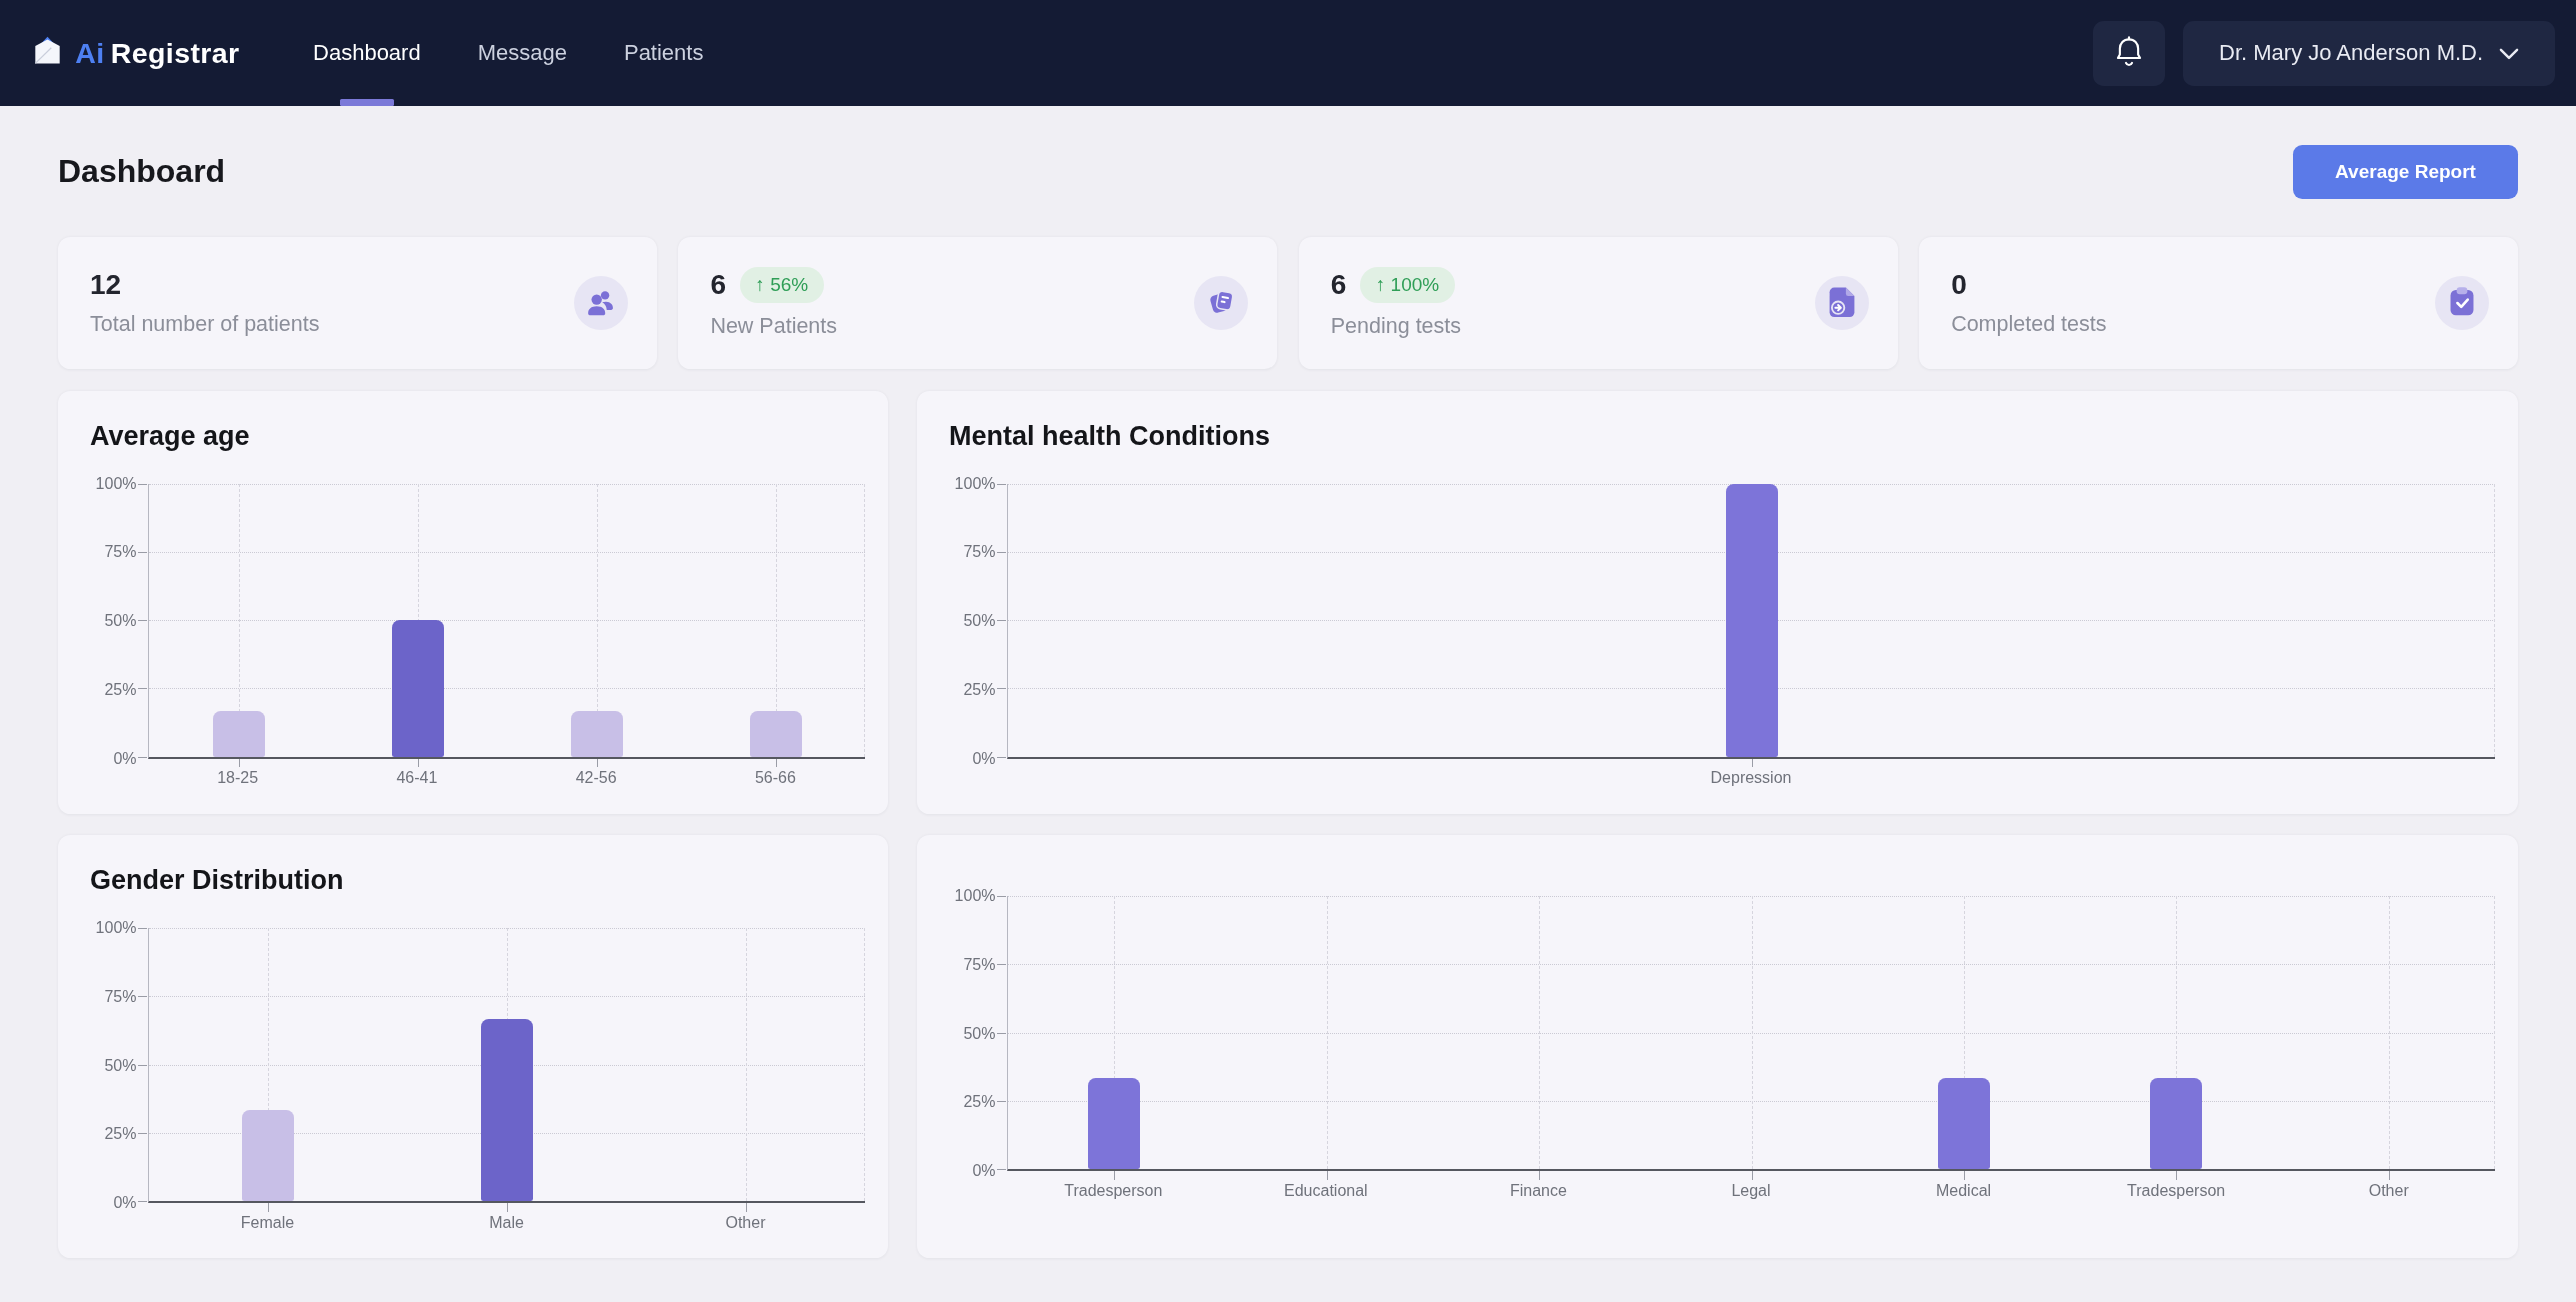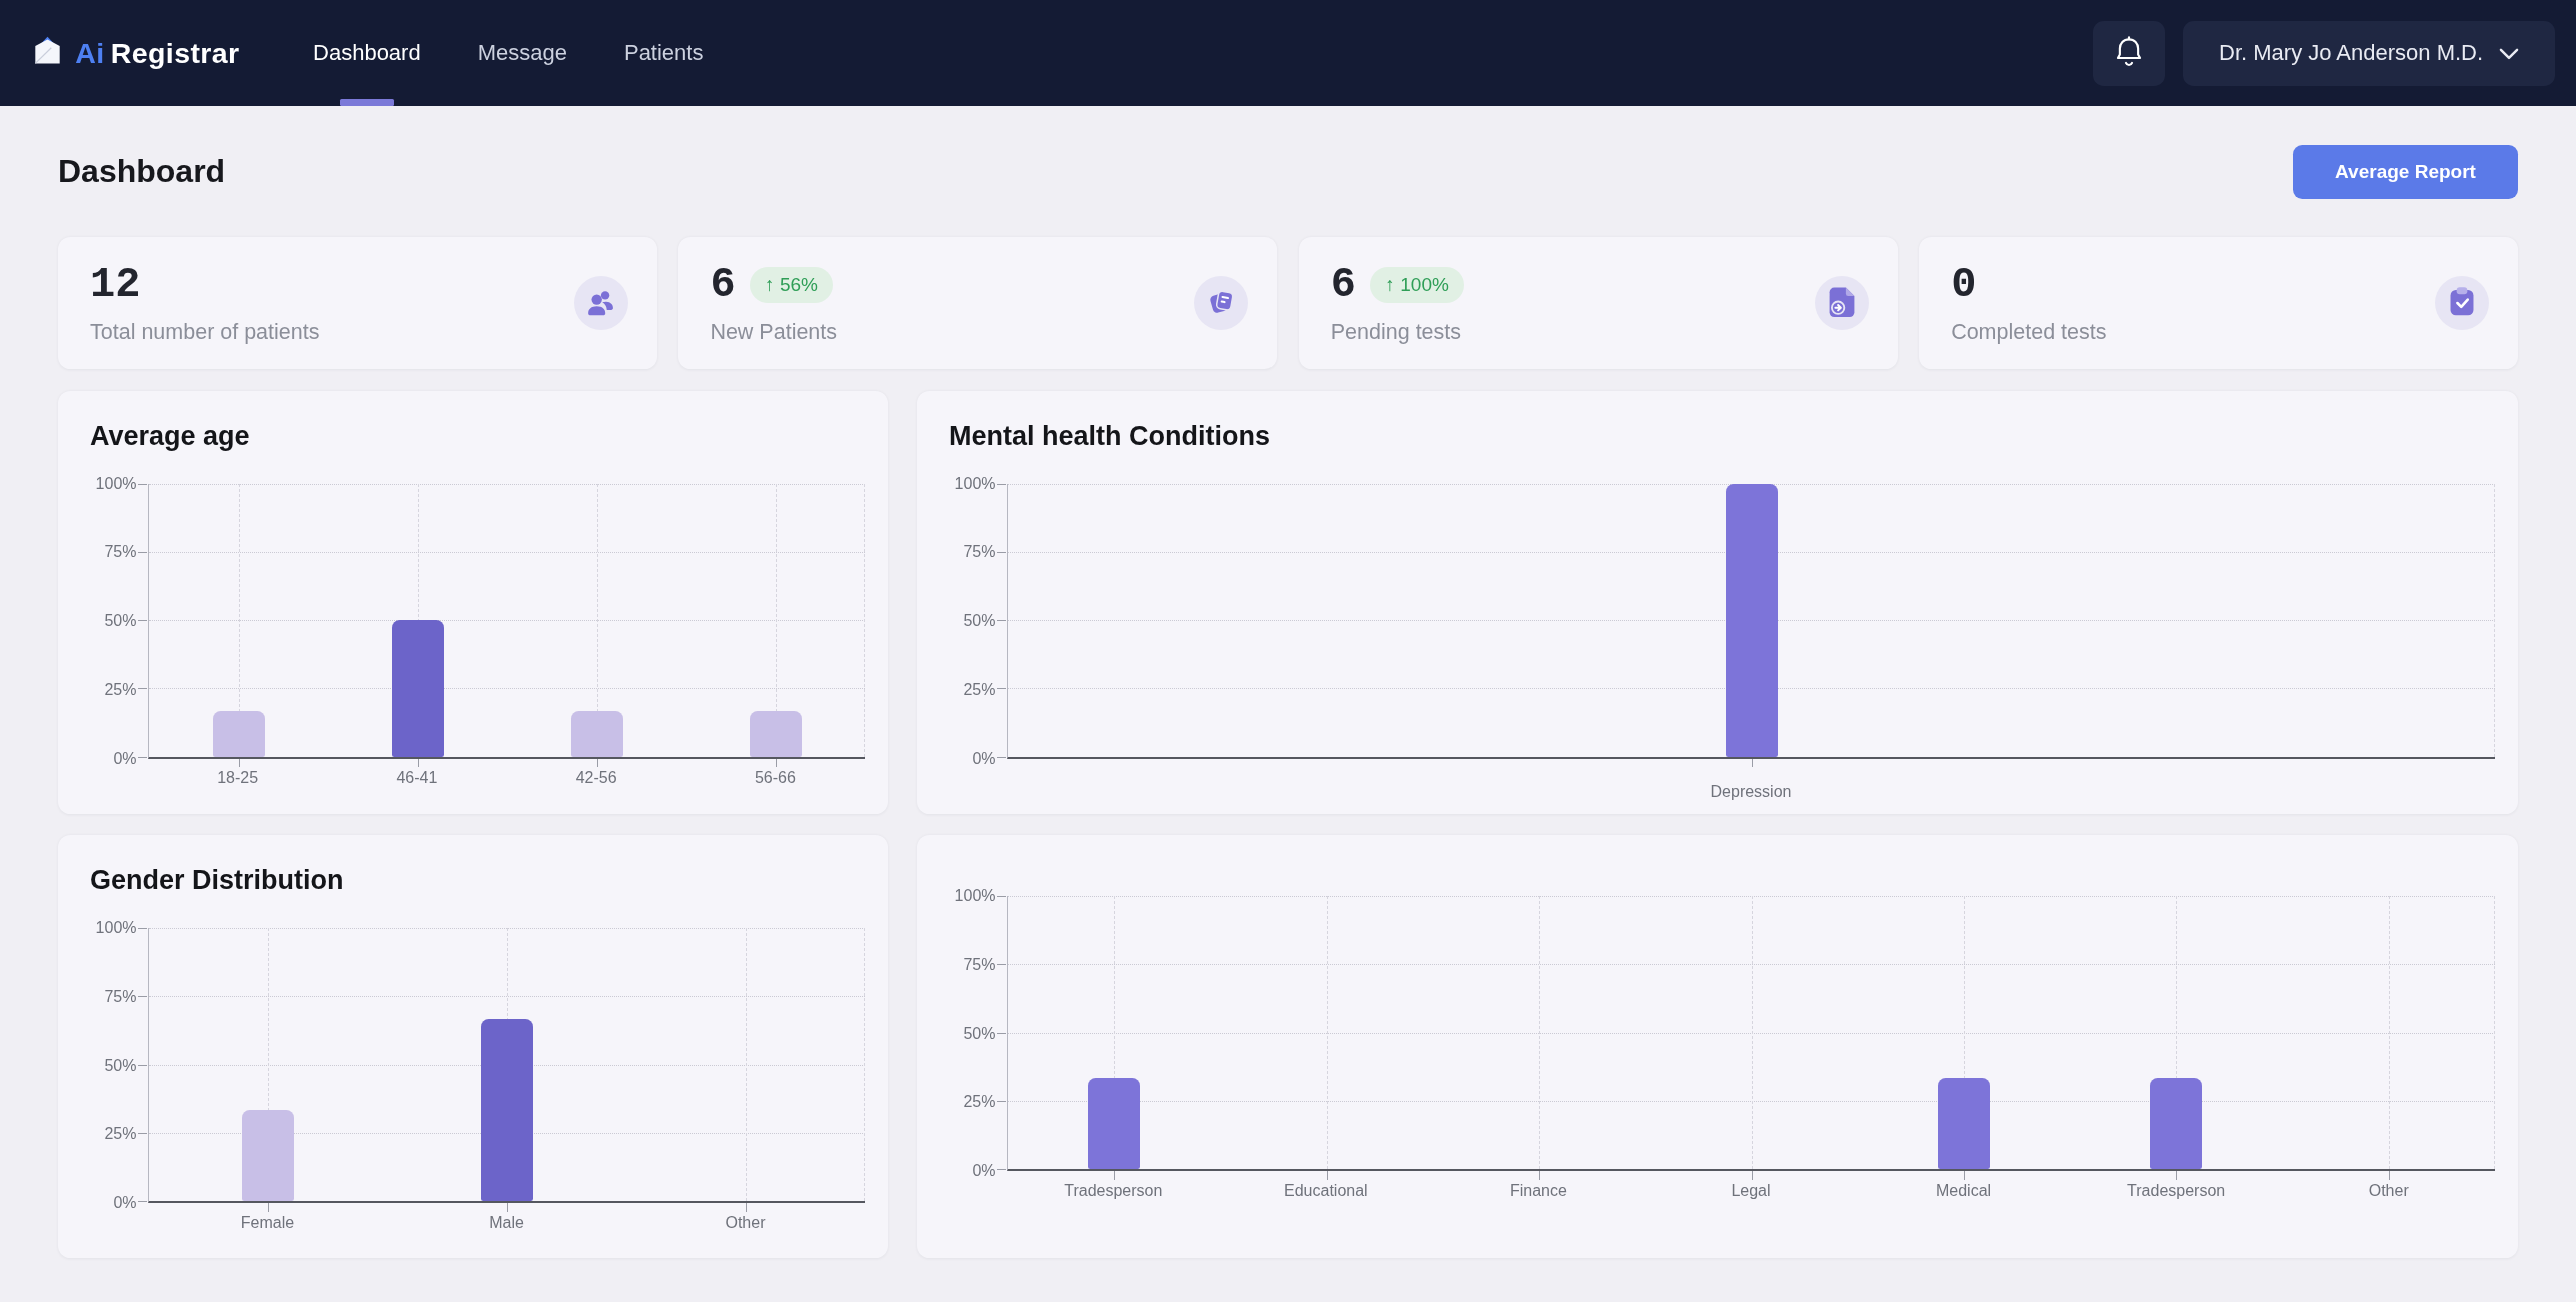--- a/index.html
+++ b/index.html
@@ -54,21 +54,21 @@
 
   
   .stats-row { display: flex; gap: 21.5px; margin-top: 38px; }
   .stat-card {
     flex: 1; height: 132px; background: #f6f5fa; border-radius: 12.3px;
     display: flex; align-items: center; padding: 0 29px 0 32px;
     box-shadow: 0 0.8px 3.1px rgba(25,27,50,.06);
   }
   .stat-left { display: flex; flex-direction: column; gap: 11.5px; flex: 1; }
   .stat-value-row { display: flex; align-items: center; gap: 14px; }
-  .stat-value { font-size: 42px; font-weight: 700; color: #23252e; font-family: Liberation Mono, monospace; }
+  .stat-value { font-size: 28px; font-weight: 700; color: #23252e; }
   .stat-badge {
     display: inline-flex; align-items: center; gap: 5.4px;
     background: #e1f0e4; color: #2f9e57; font-size: 19px;
     padding: 7px 15.4px; border-radius: 20px;
   }
   .stat-label { font-size: 21.5px; color: #8b8e99; }
   .stat-icon-circle {
     width: 54px; height: 54px; border-radius: 50%; background: #e7e5f4;
     display: flex; align-items: center; justify-content: center; flex: none;
   }
@@ -313,21 +313,21 @@
               <div class="hgrid" style="top: 25%;"></div>
               <div class="ytick" style="top: 25%;"></div>
               <div class="hgrid" style="top: 0%;"></div>
               <div class="ytick" style="top: 0%;"></div>
               <div class="vgrid" style="left: 50%;"></div>
               <div class="vgrid" style="right: 0px;"></div>
               <div class="bar" style="left: calc(50% - 26px); height: 100%; background: rgb(125, 116, 217);"></div>
               <div class="xtick" style="left: 50%; top: 100%;"></div>
             </div>
             <div class="x-labels">
-              <div class="x-label" style="left: 50%; margin-top: 14px;">Depression</div>
+              <div class="x-label" style="left: 50%;">Depression</div>
             </div>
           </div>
         </div>
     </div>
   </section>
 
   <section class="charts-row">
     <div class="chart-card small">
       <div class="chart-title">Gender Distribution</div>
       <div class="plot-wrap">

